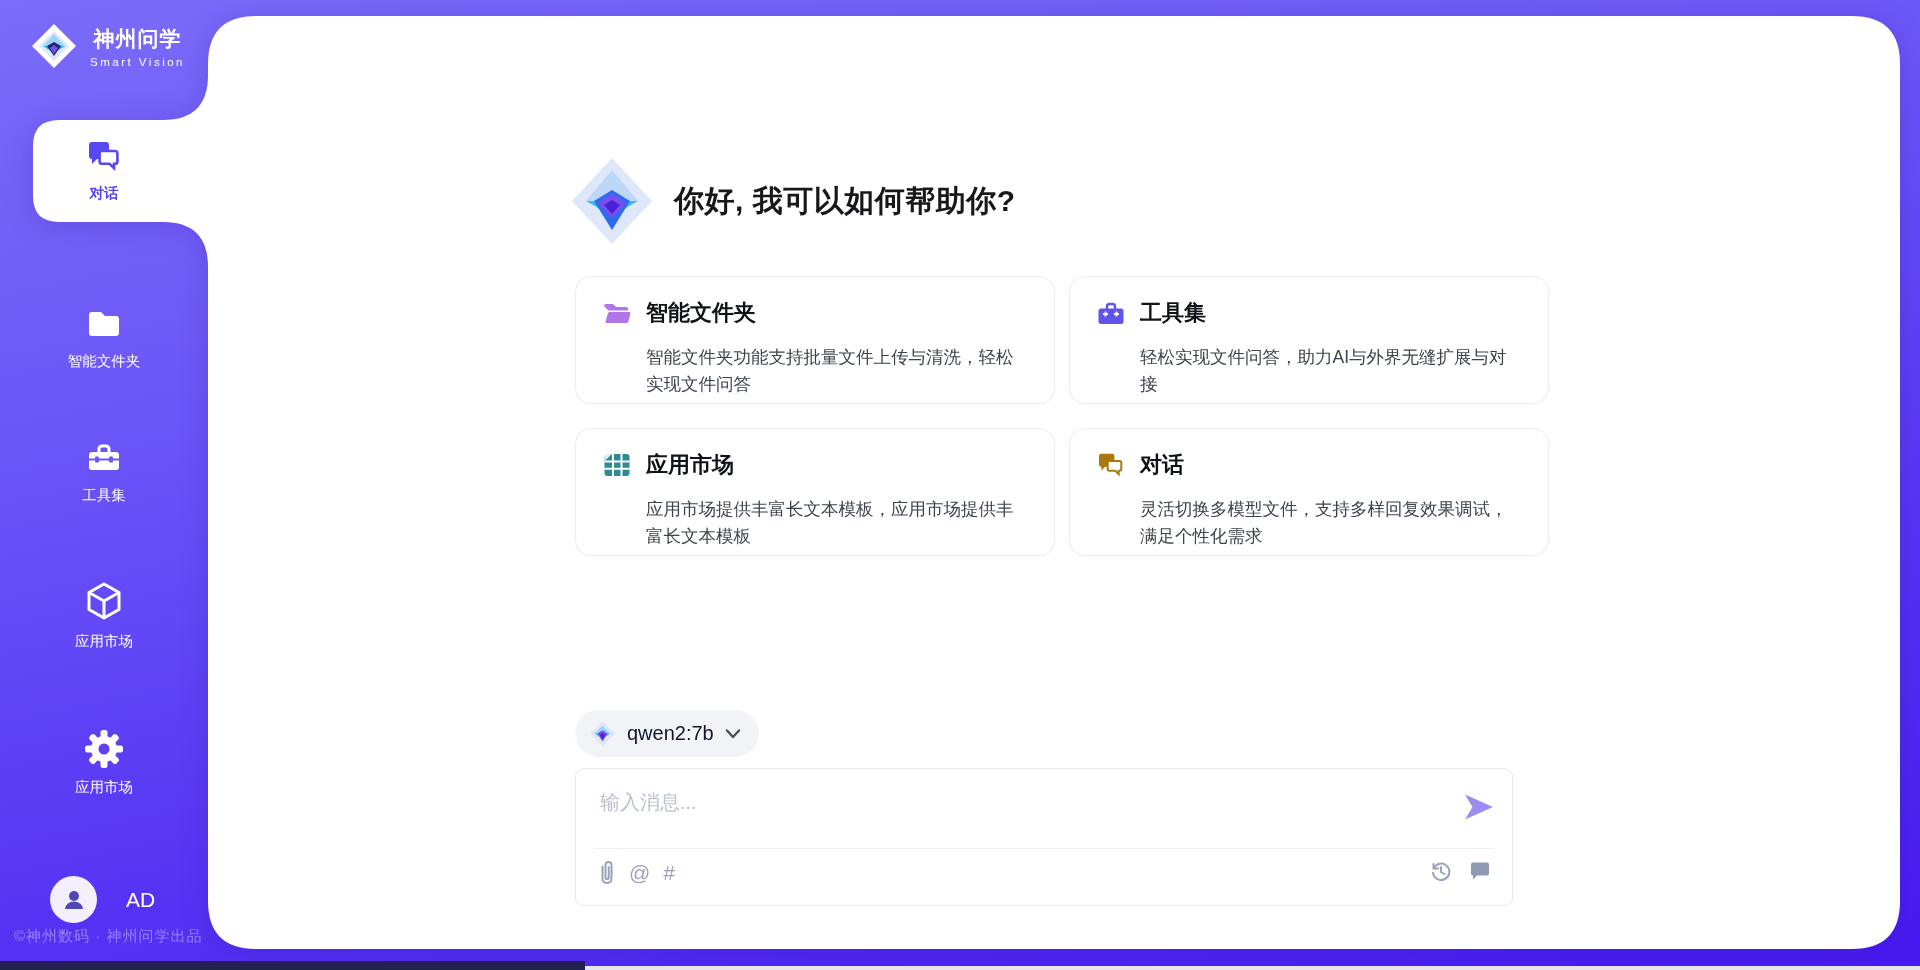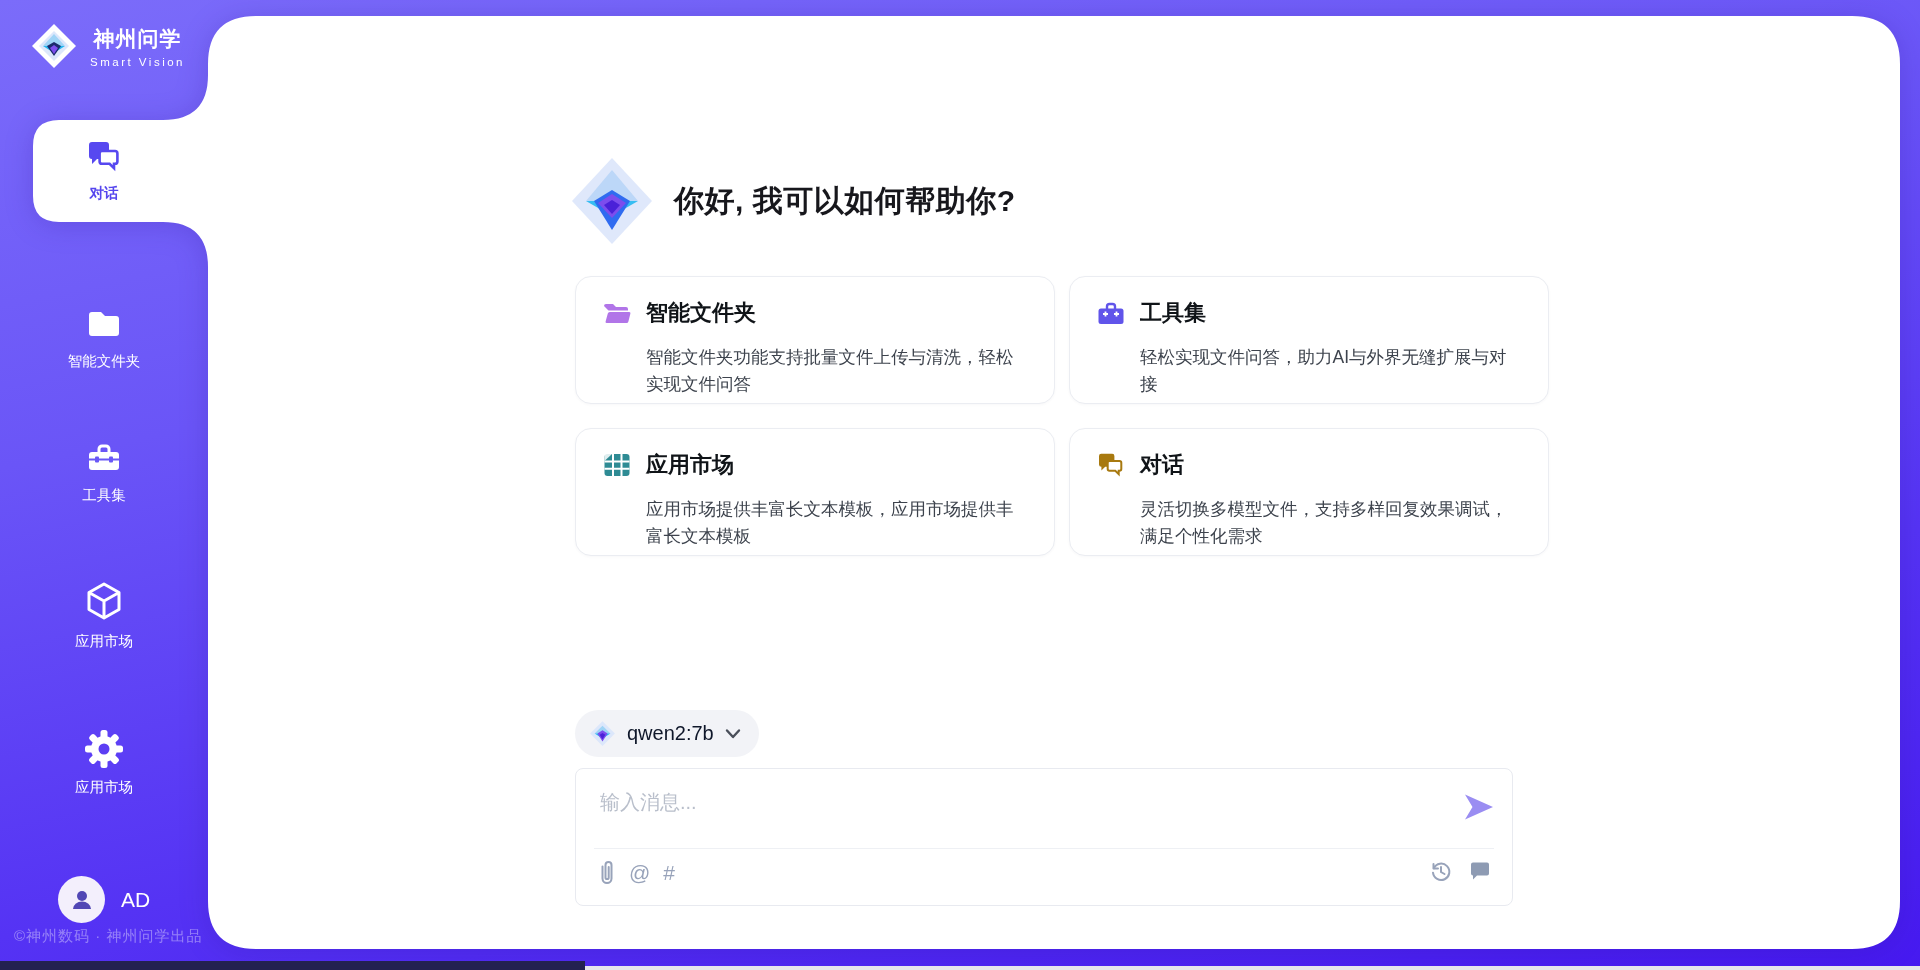--- a/index.html
+++ b/index.html
@@ -13,21 +13,21 @@
   #card-shape path { filter:drop-shadow(0 3px 14px rgba(44,16,150,.22)); }
 
   
   .brand { position:absolute; left:30px; top:22px; display:flex; align-items:center; gap:12px; }
   .brand-name { color:#fff; font-size:21px; font-weight:bold; letter-spacing:1px;text-align:center; }
   .brand-sub  { color:#fff; font-size:11.5px; letter-spacing:2.5px; margin-top:3px; }
   .nav-item { position:absolute; left:0; width:208px; display:flex; flex-direction:column;
               align-items:center; gap:8px; cursor:pointer; }
   .nav-label { color:#fff; font-size:14.5px; }
   .nav-item.active .nav-label { color:#5646ee; font-weight:bold; }
-  .user-row { position:absolute; left:58px; top:876px; display:flex; align-items:center; gap:16px; }
+  .user-row { position:absolute; left:50px; top:876px; display:flex; align-items:center; gap:29px; }
   .avatar { width:47px; height:47px; border-radius:50%; background:#f3effc;
             display:flex; align-items:center; justify-content:center; }
   .user-name { color:#fff; font-size:21px; }
   .side-footer { position:absolute; left:14px; top:927px; font-size:15px;
                  color:rgba(255,255,255,.38); letter-spacing:1px; white-space:nowrap; }
 
   
   .hero { position:absolute; left:570px; top:156px; display:flex; align-items:center; gap:20px; }
   .hero-title { font-size:30px; font-weight:bold; color:#17171c; letter-spacing:.5px; }
 

